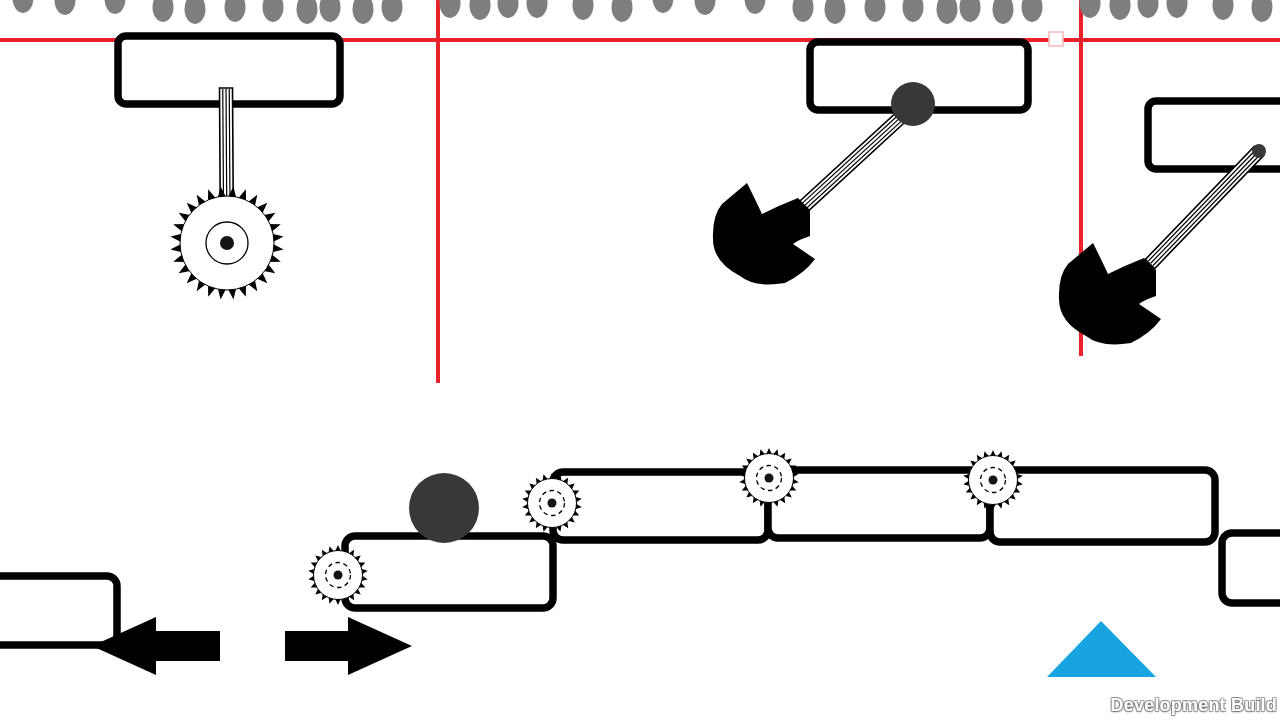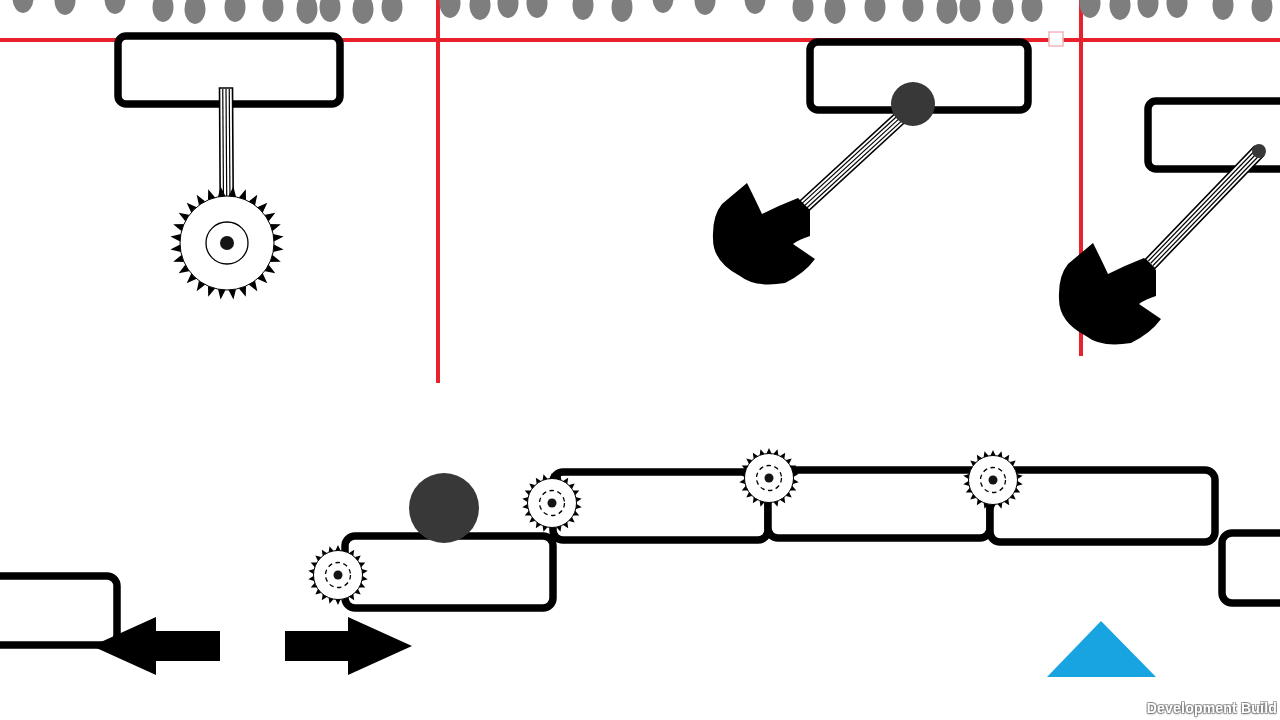--- a/index.html
+++ b/index.html
@@ -3,21 +3,21 @@
 <meta charset="utf-8">
 <style>
   html,body{margin:0;padding:0;background:#e0e0e0;}
   #stage{
     position:relative;width:1280px;height:720px;background:#ffffff;
     overflow:hidden;font-family:"Liberation Sans",sans-serif;
   }
   #scene{position:absolute;left:0;top:0;width:1280px;height:720px;display:block;}
   #watermark{
     position:absolute;right:3px;bottom:4px;
-    font-size:14px;font-weight:bold;letter-spacing:.2px;
+    font-size:18px;font-weight:bold;letter-spacing:.2px;
     color:#ffffff;opacity:.92;
     text-shadow:-1px -1px 0 rgba(90,90,90,.55), 1px -1px 0 rgba(90,90,90,.55),
                 -1px 1px 0 rgba(90,90,90,.55), 1px 1px 0 rgba(90,90,90,.55),
                  0 2px 2px rgba(0,0,0,.18);
     user-select:none;
   }
 </style>
 </head>
 <body>
 

